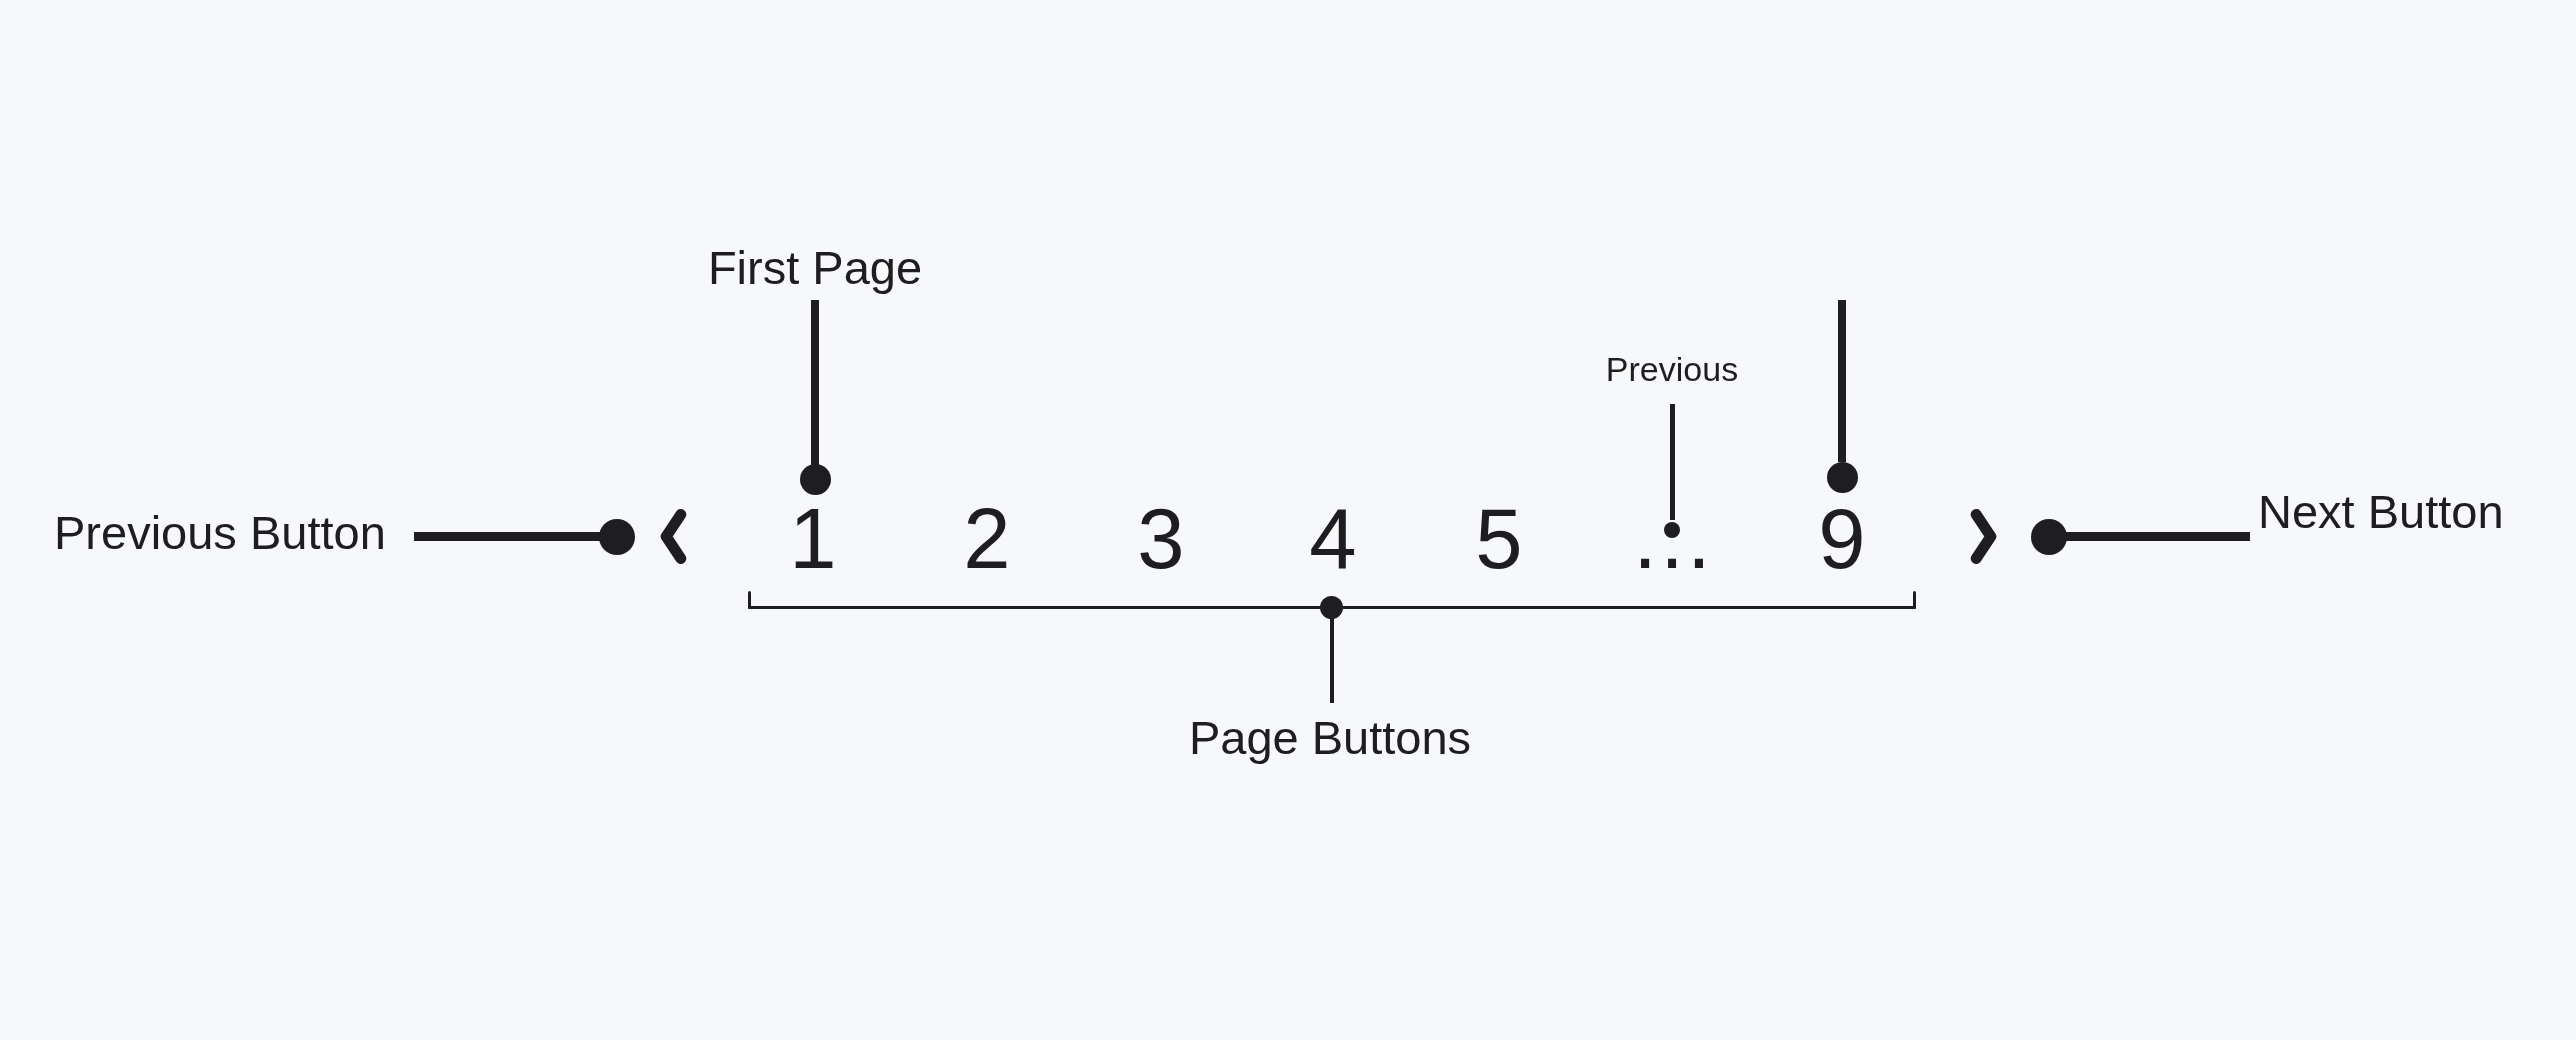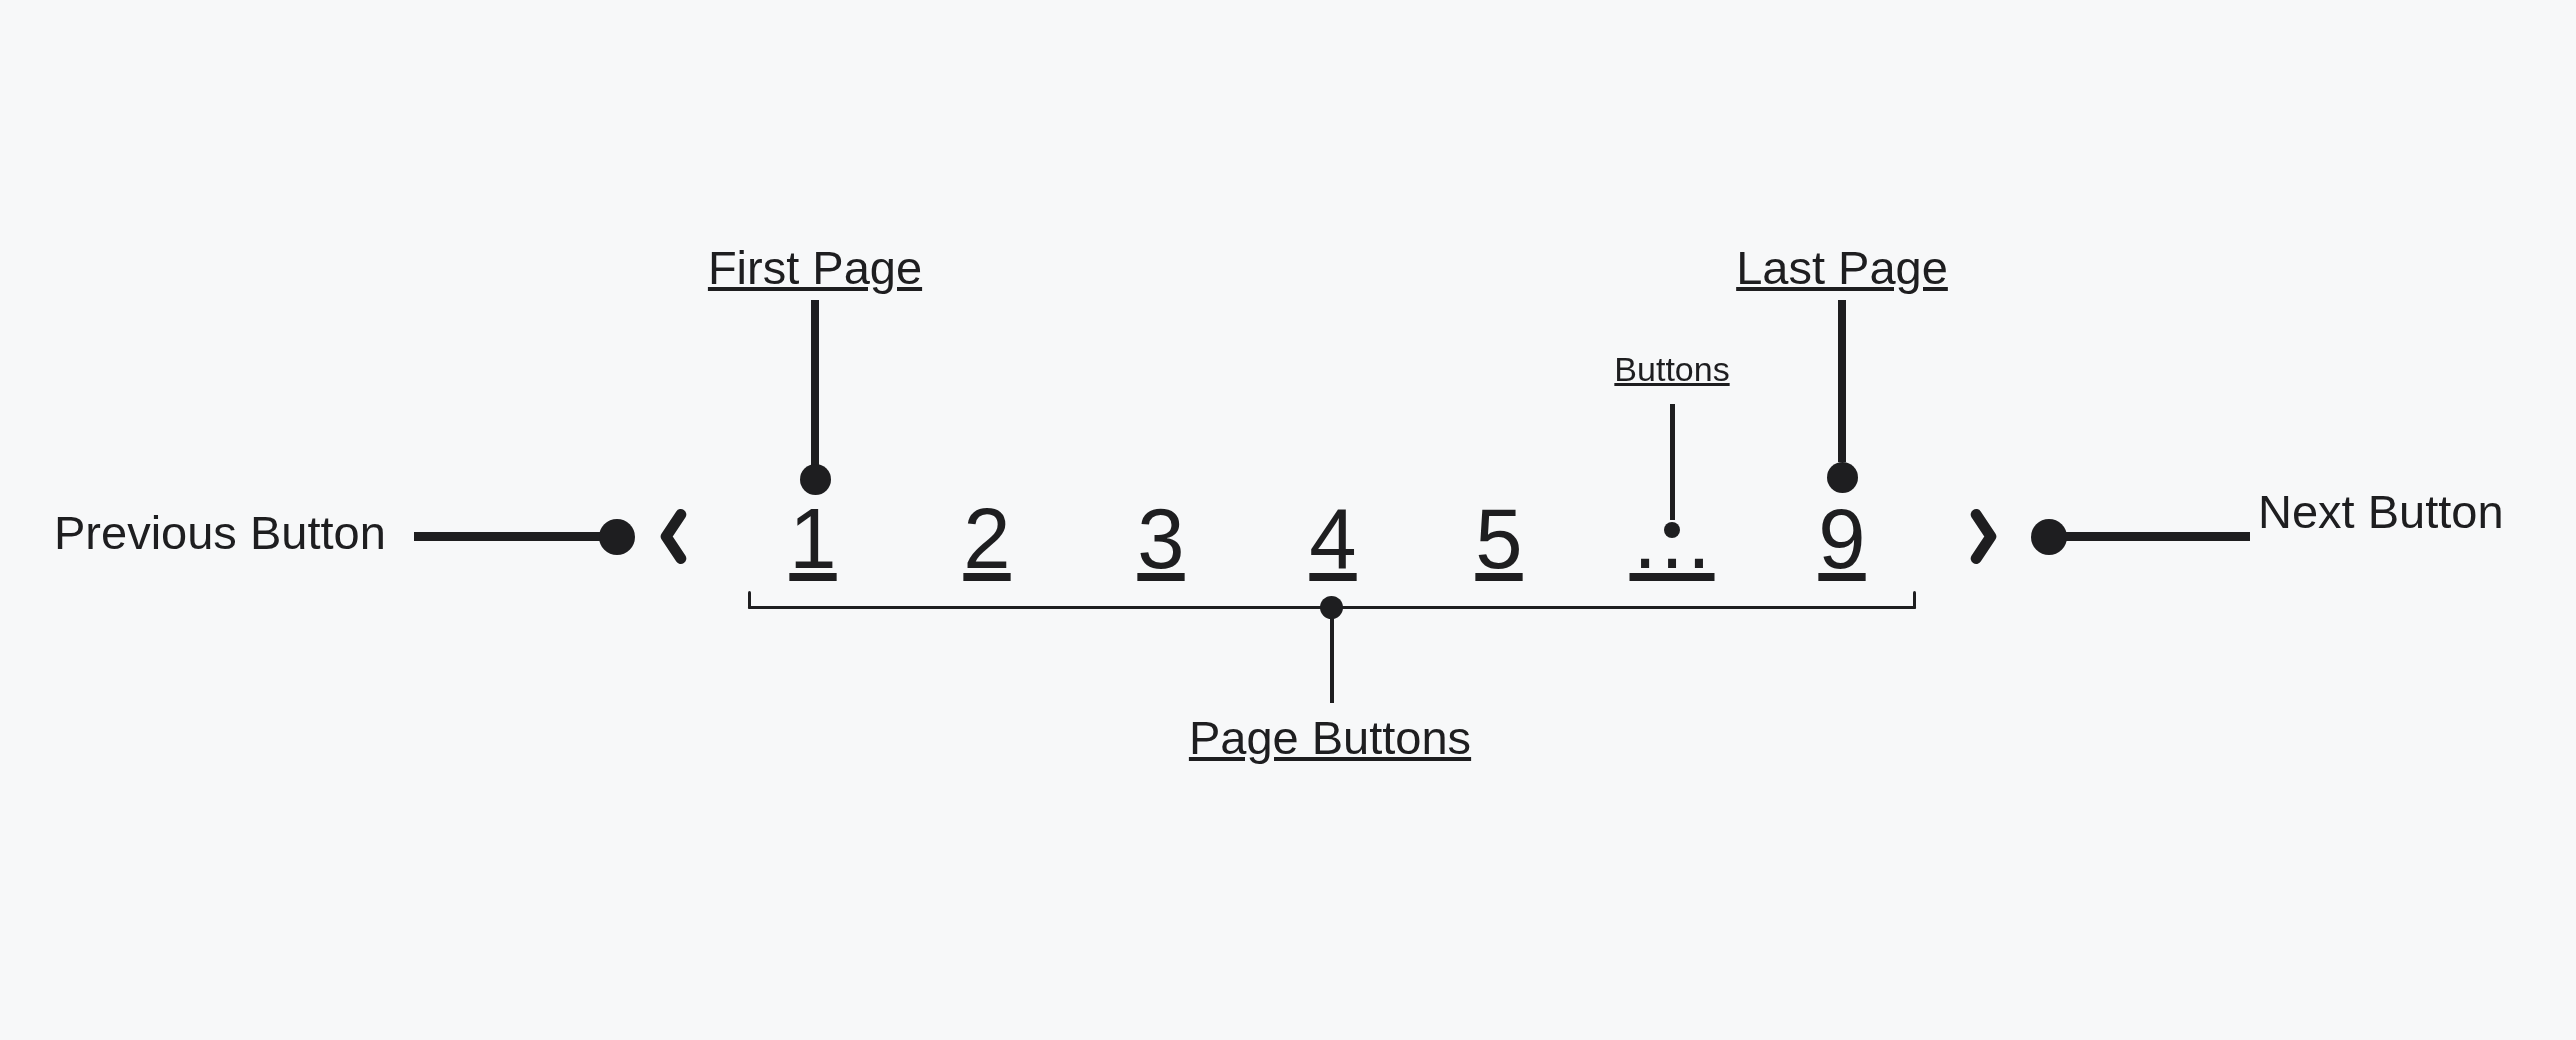--- a/index.html
+++ b/index.html
@@ -21,21 +21,21 @@
     line-height:64px;
     white-space:nowrap;
     color:var(--ink);
   }
   .label-sm{
     font-size:34px;
     line-height:46px;
     white-space:nowrap;
     color:var(--ink);
   }
-  .cx{transform:translateX(-50%);text-decoration:underline;}
+  .cx{transform:translateX(-50%);}
   .num{
     font-size:85px;
     line-height:85px;
     white-space:nowrap;
     color:var(--ink);
   }
   .dot{
     background:var(--ink);
     border-radius:50%;
   }
@@ -79,25 +79,24 @@
     </svg>
   </div>
   <div class="abs dot" style="left:2031px;top:519px;width:36px;height:36px;"></div>
   <div class="abs hline" style="left:2065px;top:532px;width:185px;height:9px;"></div>
   <div class="abs label" style="left:2258px;top:480px;">Next Button</div>
 
   <div class="abs label cx" style="left:815px;top:236px;">First Page</div>
   <div class="abs vline" style="left:811px;top:300px;width:8.2px;height:165px;"></div>
   <div class="abs dot" style="left:800px;top:464px;width:31px;height:31px;"></div>
 
-  <div class="abs label cx" style="left:1842px;top:236px;">Last Page</div>
   <div class="abs vline" style="left:1838px;top:300px;width:8.2px;height:162px;"></div>
   <div class="abs dot" style="left:1827px;top:462px;width:31px;height:31px;"></div>
 
-  <div class="abs label-sm cx" style="left:1672px;top:346px;">Buttons</div>
+  <div class="abs label-sm cx" style="left:1672px;top:346px;">Previous</div>
   <div class="abs vline" style="left:1670px;top:404px;width:4.9px;height:116px;"></div>
   <div class="abs dot" style="left:1664px;top:522px;width:16.4px;height:16.4px;"></div>
 
   <div class="abs bracket" style="left:748px;top:606px;width:1168px;height:3.3px;"></div>
   <div class="abs bracket" style="left:748px;top:591px;width:3.3px;height:18px;"></div>
   <div class="abs bracket" style="left:1913px;top:591px;width:3.3px;height:18px;"></div>
   <div class="abs dot" style="left:1320px;top:596px;width:23px;height:23px;"></div>
   <div class="abs vline" style="left:1330px;top:619px;width:4.1px;height:84px;"></div>
   <div class="abs label cx" style="left:1330px;top:706px;text-align:center;">Page Buttons</div>
 

